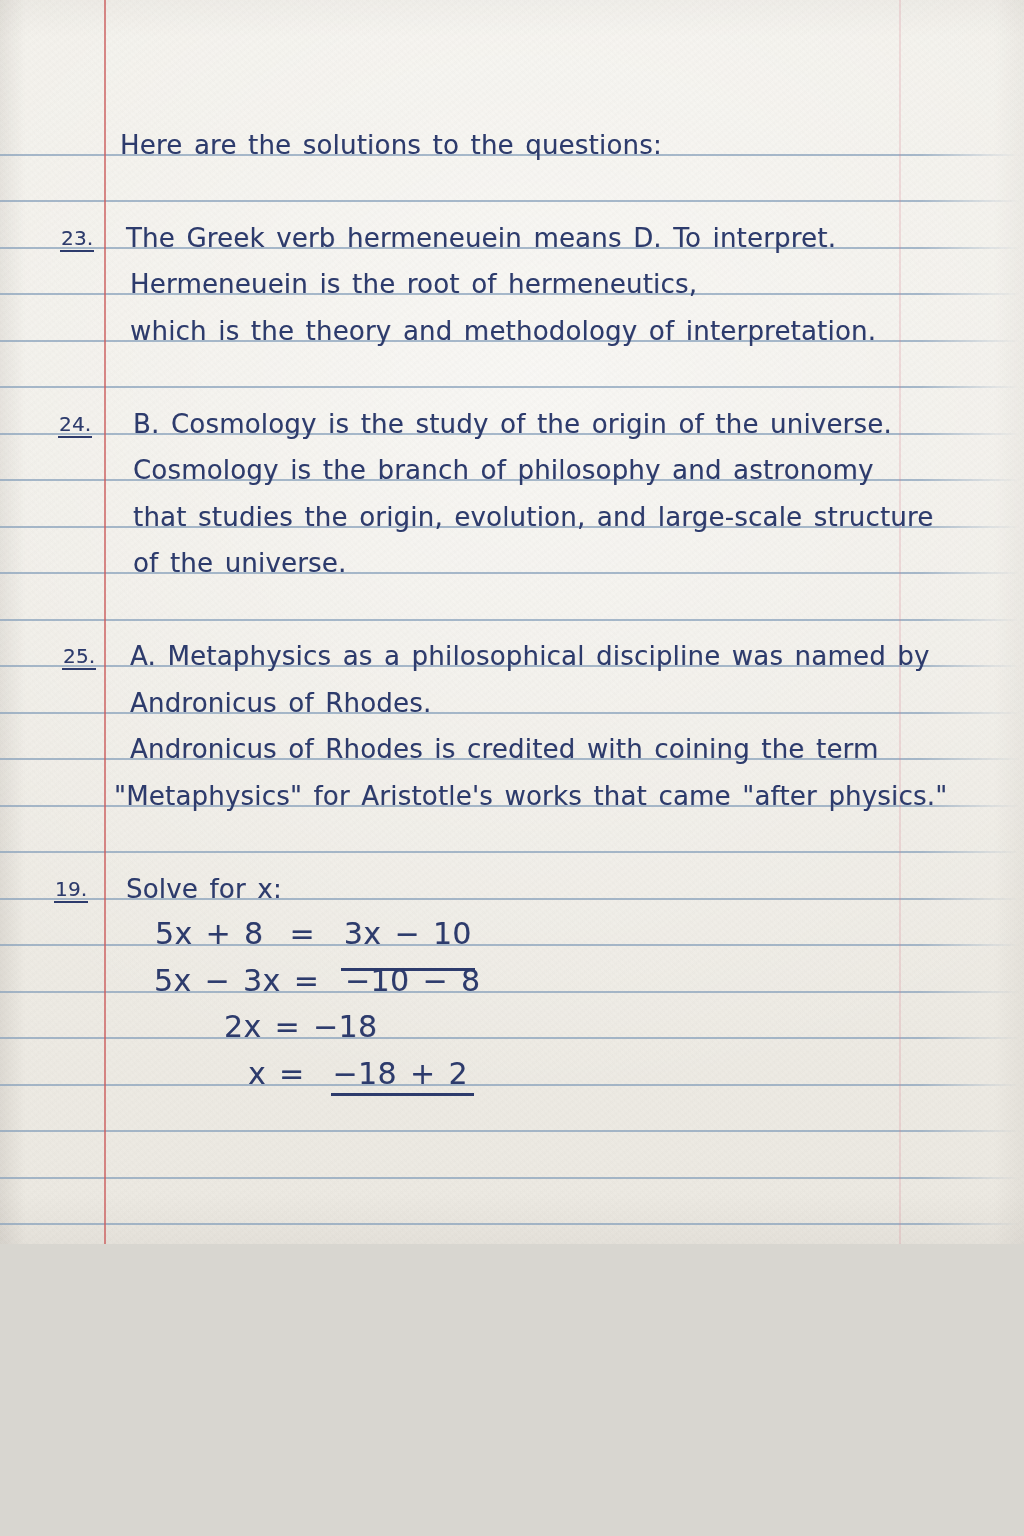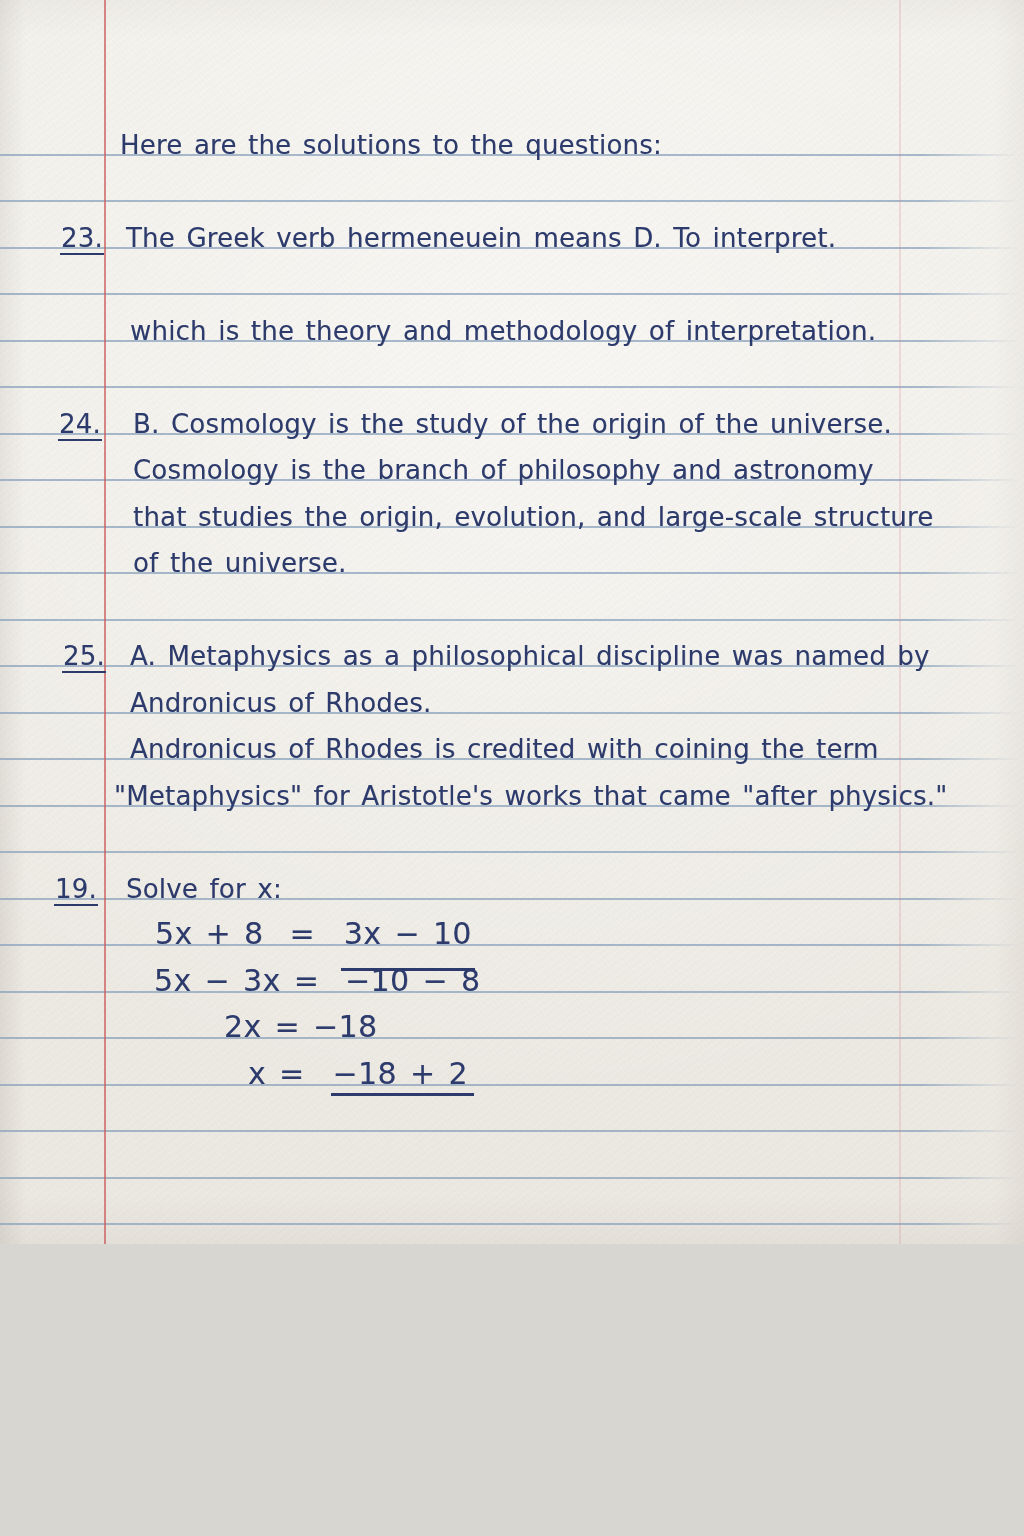--- a/index.html
+++ b/index.html
@@ -46,21 +46,21 @@
     position:absolute;
     color:#2d3b6c;
     white-space:nowrap;
     line-height:46px;
     font-size:26px;
     letter-spacing:0.2px;
     word-spacing:3px;
     text-shadow:0.35px 0.35px 0 rgba(45,59,108,0.35);
   }
   .num{
-    font-size:26px;
+    font-size:20px;
   }
   .num .u{
     border-bottom:2.5px solid #2d3b6c;
     padding:0 1px 0px 1px;
   }
   .math{
     font-size:30px;
     white-space:pre;
     letter-spacing:0.4px;
   }
@@ -110,20 +110,21 @@
   <div class="rules"></div>
   <div class="margin-line"></div>
   <div class="margin-line-right"></div>
 
   <div class="hw r-header">Here are the solutions to the questions:</div>
 
   <div class="hw num r23-num">
     <span class="u">23.</span>
   </div>
   <div class="hw r23-l0">The Greek verb hermeneuein means D. To interpret.</div>
+  <div class="hw r23-l1">Hermeneuein is the root of hermeneutics,</div>
   <div class="hw r23-l2">which is the theory and methodology of interpretation.</div>
 
   <div class="hw num r24-num">
     <span class="u">24.</span>
   </div>
   <div class="hw r24-l0">B. Cosmology is the study of the origin of the universe.</div>
   <div class="hw r24-l1">Cosmology is the branch of philosophy and astronomy</div>
   <div class="hw r24-l2">that studies the origin, evolution, and large-scale structure</div>
   <div class="hw r24-l3">of the universe.</div>
 

